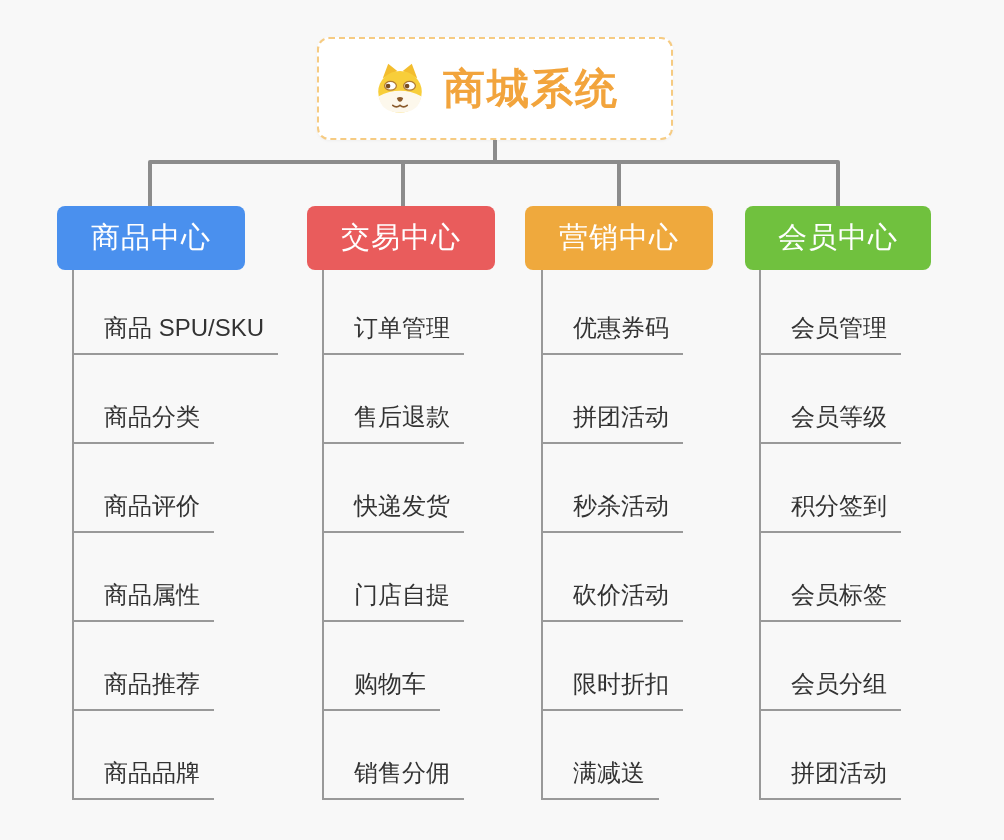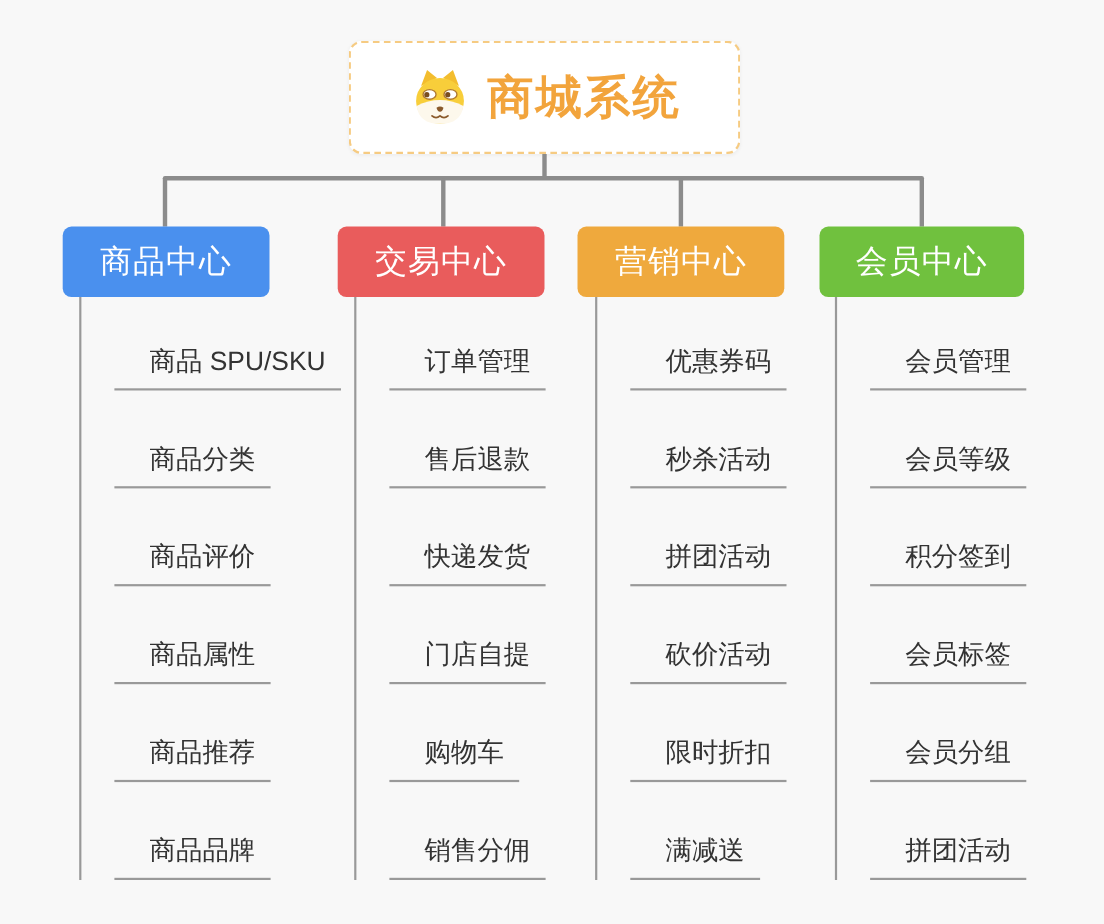--- a/index.html
+++ b/index.html
@@ -29,21 +29,21 @@
   .branch-box{position:absolute;top:206px;height:64px;border-radius:8px;
     display:flex;align-items:center;justify-content:center;cursor:pointer;}
   .branch-label{color:#ffffff;font-size:29px;letter-spacing:1px;white-space:nowrap;}
   .branch-box-1{left:57px;width:188px;}
   .branch-box-2{left:307px;width:188px;}
   .branch-box-3{left:525px;width:188px;text-align:center;}
   .branch-box-4{left:745px;width:186px;}
 
   
   .column{position:absolute;top:270px;width:236px;height:530px;
-    border-left:2px solid var(--spine);padding-left:32px;}
+    border-left:2px solid var(--spine);}
   .column-1{left:72px;} .column-2{left:322px;} .column-3{left:541px;} .column-4{left:759px;}
   .item-row{display:flex;align-items:flex-end;height:89px;}
   .item-row:first-child{height:85px;}
   .item-label{display:inline-block;white-space:nowrap;
     border-bottom:2px solid var(--spine);
     padding:0 14px 9px 32px;margin-left:-2px;
     font-size:24px;color:var(--item-text);cursor:pointer;}
 </style>
 </head>
 <body style="background: rgb(248, 248, 248);">
@@ -126,24 +126,24 @@
     <div class="item-row">
         <span class="item-label">销售分佣</span>
       </div>
   </div>
 
   <div class="column column-3">
     <div class="item-row">
         <span class="item-label">优惠券码</span>
       </div>
     <div class="item-row">
-        <span class="item-label">秒杀活动</span>
+        <span class="item-label">拼团活动</span>
       </div>
     <div class="item-row">
-        <span class="item-label">拼团活动</span>
+        <span class="item-label">秒杀活动</span>
       </div>
     <div class="item-row">
         <span class="item-label">砍价活动</span>
       </div>
     <div class="item-row">
         <span class="item-label">限时折扣</span>
       </div>
     <div class="item-row">
         <span class="item-label">满减送</span>
       </div>

